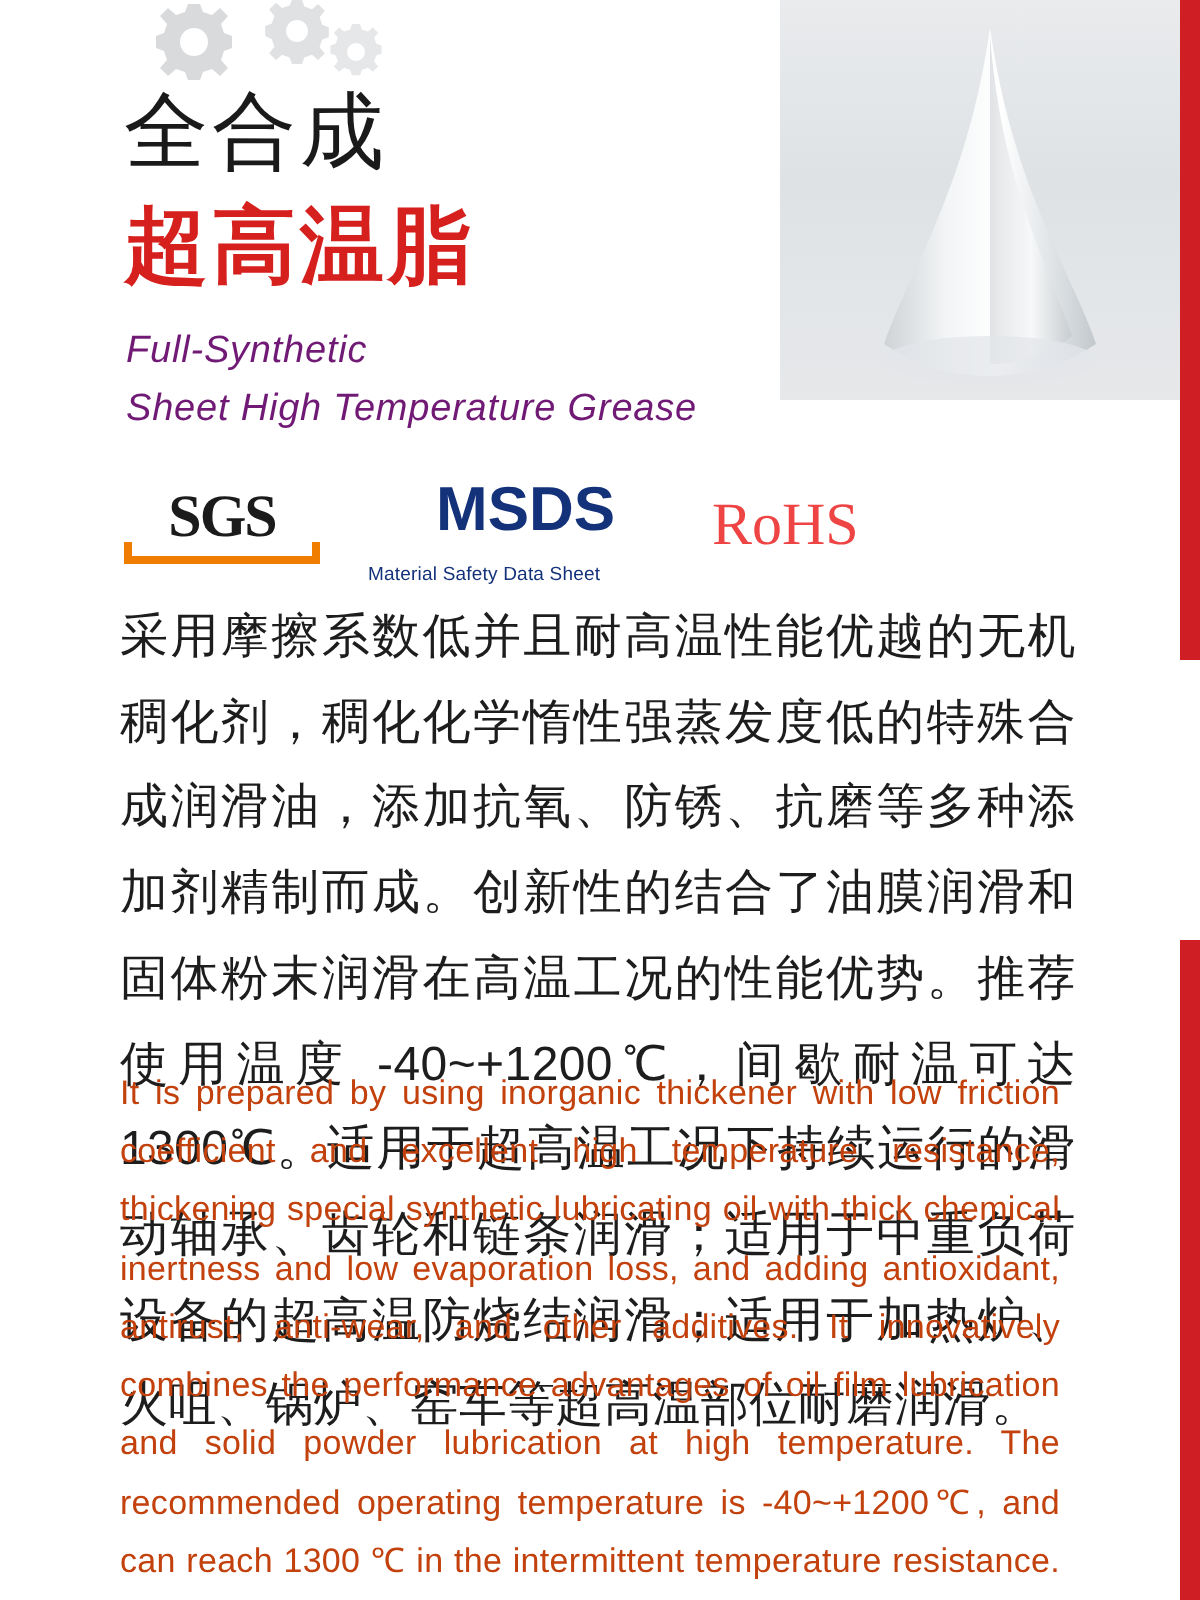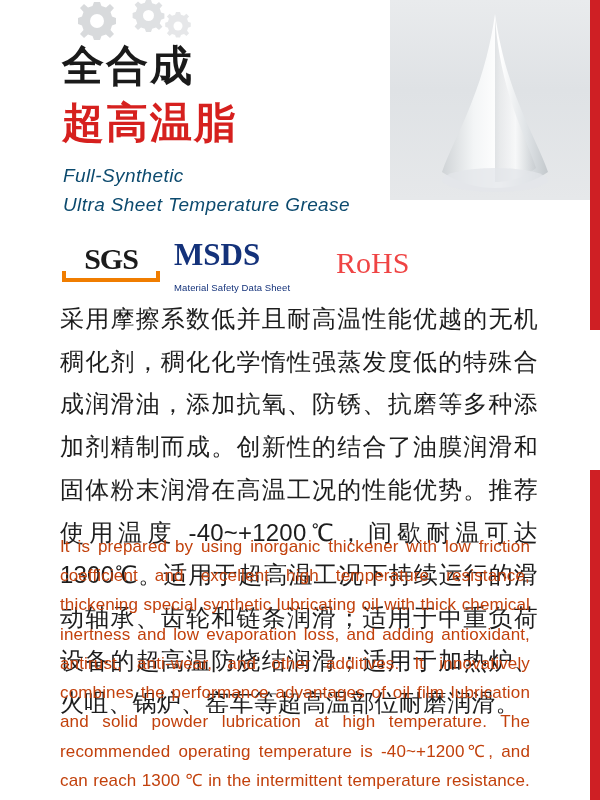--- a/index.html
+++ b/index.html
@@ -54,56 +54,56 @@
 
   .title-block {
     position: absolute;
     top: 42px;
     left: 62px;
     width: 330px;
   }
   .title-cn-1 {
     font-family: "Liberation Sans", sans-serif;
     font-size: 42px;
-    font-weight: bold;
+    font-weight: normal;
     color: #1a1a1a;
     letter-spacing: 2px;
     line-height: 1.12;
   }
   .title-cn-2 {
     font-family: "Liberation Sans", sans-serif;
     font-size: 42px;
     font-weight: bold;
     color: #d6201e;
     letter-spacing: 2px;
     line-height: 1.12;
     margin-top: 10px;
   }
 
   .subtitle-block {
     position: absolute;
     top: 162px;
     left: 63px;
     width: 420px;
-    color: #0c4a6e;
+    color: #701a75;
     font-style: italic;
     font-size: 19px;
     line-height: 1.5;
     letter-spacing: 0.4px;
   }
 
   .cert-row {
     position: absolute;
     top: 238px;
     left: 62px;
     width: 470px;
     height: 44px;
     display: flex;
     align-items: flex-end;
-    gap: 14px;
+    gap: 24px;
   }
 
   
   .sgs {
     position: relative;
     width: 98px;
     height: 40px;
   }
   .sgs-text {
     font-family: "Liberation Serif", serif;
@@ -130,26 +130,27 @@
     background: #f07d00;
   }
 
   
   .msds {
     width: 148px;
     height: 42px;
     position: relative;
   }
   .msds-main {
-    font-family: Liberation Serif, serif;
+    font-family: Liberation Sans, sans-serif;
     font-weight: bold;
     font-size: 31px;
     color: #14327a;
     letter-spacing: 0px;
     line-height: 30px;
+    margin-left: 34px;
   }
   .msds-sub {
     font-family: "Liberation Sans", sans-serif;
     font-size: 9.5px;
     color: #14327a;
     letter-spacing: 0.1px;
     margin-top: 12px;
   }
 
   
@@ -250,21 +251,21 @@
   <div class="red-edge-top"></div>
   <div class="red-edge-bottom"></div>
 
   <div class="title-block">
     <div class="title-cn-1">全合成</div>
     <div class="title-cn-2">超高温脂</div>
   </div>
 
   <div class="subtitle-block">
     <div>Full-Synthetic</div>
-    <div>Ultra Sheet Temperature Grease</div>
+    <div>Sheet High Temperature Grease</div>
   </div>
 
   <div class="cert-row">
 
     <div class="sgs">
       <div class="sgs-text">SGS</div>
       <div class="sgs-bar"></div>
       <div class="sgs-tick" style="left:0;"></div>
       <div class="sgs-tick" style="right:0;"></div>
     </div>

